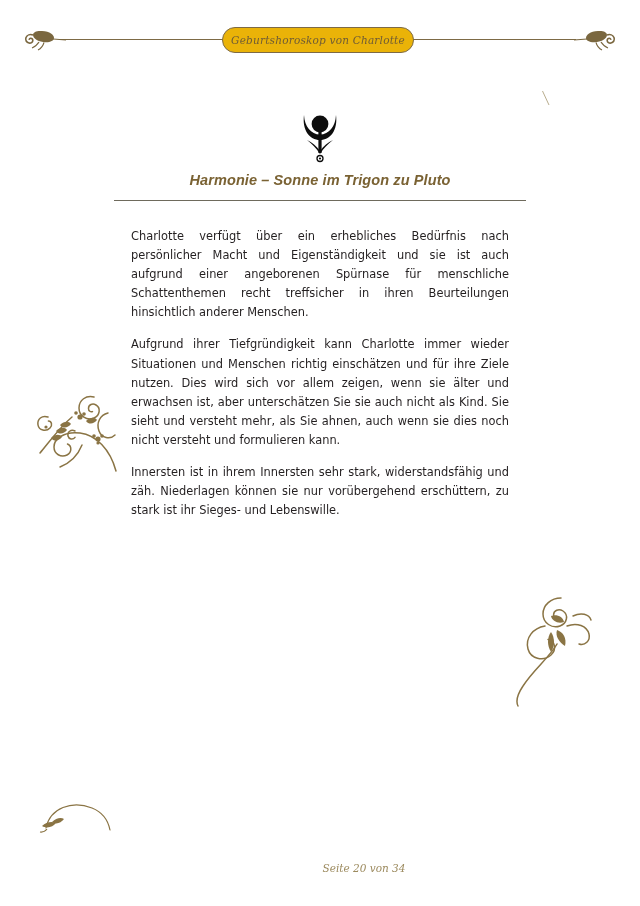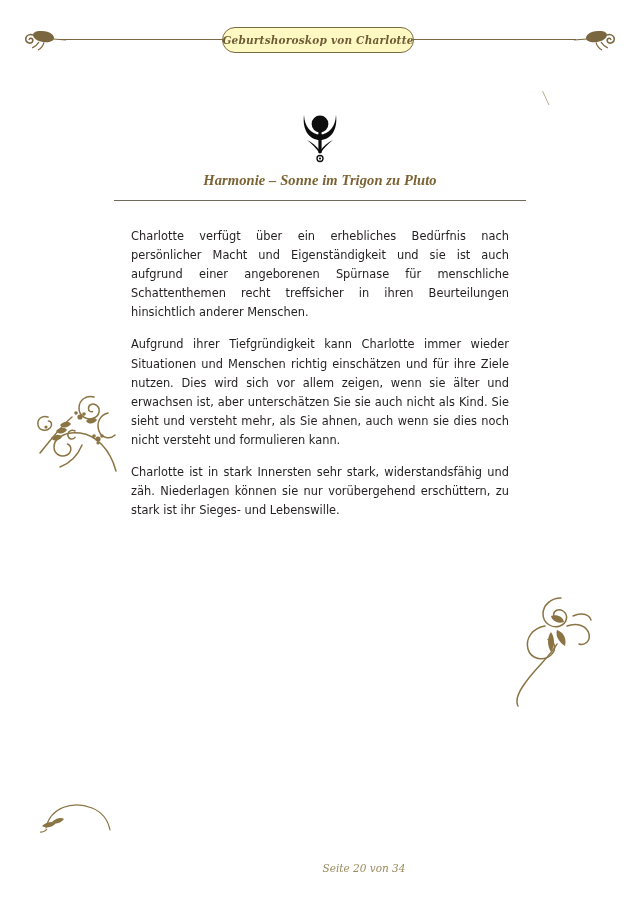--- a/index.html
+++ b/index.html
@@ -40,26 +40,25 @@
   .header-rule.right { left: 412px; width: 164px; }
 
   .header-oval {
     position: absolute;
     left: 222px;
     top: 27px;
     width: 192px;
     height: 26px;
     border: 1px solid #7d6a45;
     border-radius: 14px;
-    background: #fef9c3;
+    background: #eab308;
     box-sizing: border-box;
     display: flex;
     align-items: center;
     justify-content: center;
-    font-weight: bold;
   }
   .header-title {
     font-family: "DejaVu Serif", serif;
     font-style: italic;
     font-size: 10.5px;
     color: #6f5c36;
     letter-spacing: .2px;
     white-space: nowrap;
   }
 
@@ -92,21 +91,21 @@
   }
   .glyph-svg { color: #0d0d0d; }
 
   
   .section-title {
     position: absolute;
     top: 172px;
     left: 0;
     width: 640px;
     text-align: center;
-    font-family: Liberation Serif, serif;
+    font-family: Liberation Sans, sans-serif;
     font-style: italic;
     font-weight: bold;
     font-size: 14.5px;
     color: #7a6233;
     letter-spacing: .1px;
   }
   .title-rule {
     position: absolute;
     top: 200px;
     left: 114px;
@@ -233,21 +232,21 @@
       <circle cx="22" cy="48.5" r="1.1" fill="currentColor"></circle>
     </svg>
   </div>
 
   <div class="section-title">Harmonie – Sonne im Trigon zu Pluto</div>
   <div class="title-rule"></div>
 
   <div class="body-copy">
     <p>Charlotte verfügt über ein erhebliches Bedürfnis nach persönlicher Macht und Eigenständigkeit und sie ist auch aufgrund einer angeborenen Spürnase für menschliche Schattenthemen recht treffsicher in ihren Beurteilungen hinsichtlich anderer Menschen.</p>
     <p>Aufgrund ihrer Tiefgründigkeit kann Charlotte immer wieder Situationen und Menschen richtig einschätzen und für ihre Ziele nutzen. Dies wird sich vor allem zeigen, wenn sie älter und erwachsen ist, aber unterschätzen Sie sie auch nicht als Kind. Sie sieht und versteht mehr, als Sie ahnen, auch wenn sie dies noch nicht versteht und formulieren kann.</p>
-    <p>Charlotte ist in stark Innersten sehr stark, widerstandsfähig und zäh. Niederlagen können sie nur vorübergehend erschüttern, zu stark ist ihr Sieges- und Lebenswille.</p>
+    <p>Innersten ist in ihrem Innersten sehr stark, widerstandsfähig und zäh. Niederlagen können sie nur vorübergehend erschüttern, zu stark ist ihr Sieges- und Lebenswille.</p>
   </div>
 
   <div class="vine-left">
     <svg viewBox="0 0 92 92" width="92" height="92" aria-hidden="true">
       <g fill="none" stroke="currentColor" stroke-width="1.5" stroke-linecap="round">
 
         <path d="M86 88 C80 66 66 52 50 50 C34 48 24 56 24 64
                  C24 71 31 75 37 72 C42 69.5 42 63 37.5 61"></path>
 
         <path d="M10 70 C20 58 30 44 42 34"></path>

